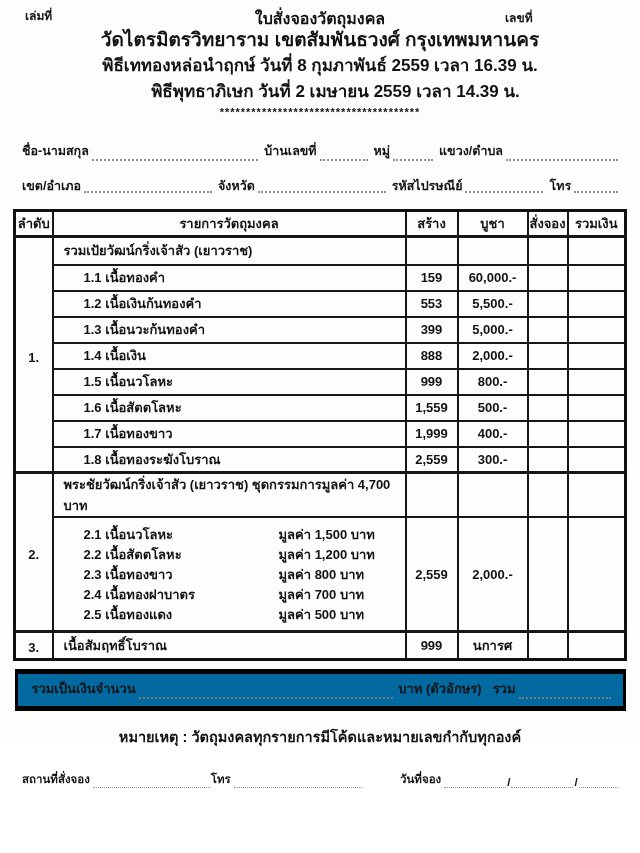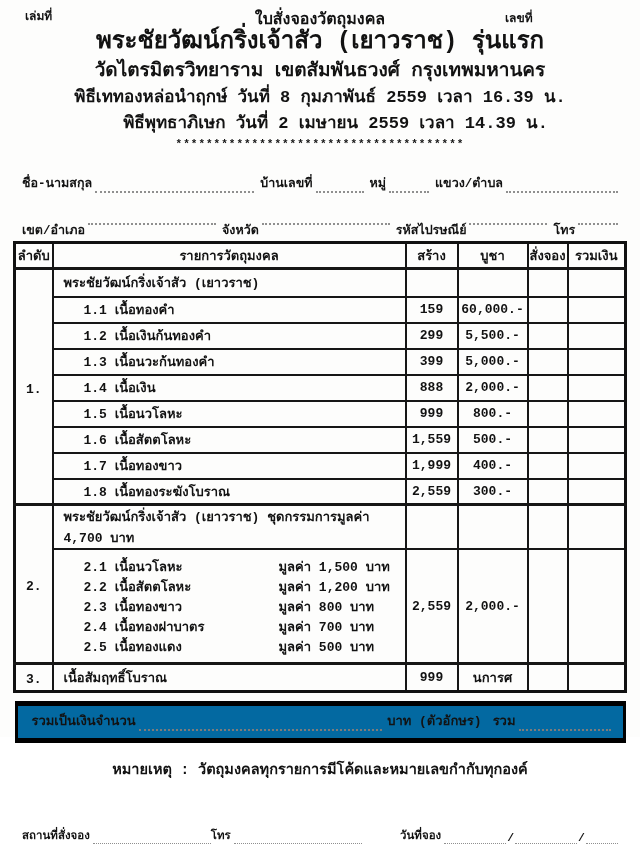--- a/index.html
+++ b/index.html
@@ -4,42 +4,42 @@
 <style>
   * { margin:0; padding:0; box-sizing:border-box; }
   html,body { width:640px; background:#ffffff; }
   body {
     height:853px;
     font-family:"Liberation Sans","DejaVu Sans",sans-serif;
     color:#121212;
     position:relative;
     overflow:hidden;
   }
-  .page { width:640px; height:737px; background:#fdfdfc;font-family:Liberation Mono, monospace; }
+  .page { width:640px; height:737px; background:#fdfdfc; }
 
   
   .top-row { position:relative; height:20px; padding-top:6px; }
   .book-no { position:absolute; left:25px; top:6px; font-size:12px; font-weight:700; }
   .doc-title { text-align:center; font-size:16px; font-weight:700; }
   .serial-no { position:absolute; left:505px; top:8px; font-size:12px; font-weight:700; }
 
   
   .titles { text-align:center; margin-top:6px; }
   .t1 { font-size:24px; line-height:32px; font-weight:700; }
   .t2 { font-size:19px; line-height:27px; font-weight:700; }
   .t3 { font-size:19px; line-height:27px; font-weight:700; }
   .t4 { font-size:17px; line-height:26px; font-weight:700; }
   .t5 { font-size:17px; line-height:26px; font-weight:700;margin-left:31px; }
   .sep { font-size:11px; line-height:14px; font-weight:700; letter-spacing:1px; }
 
   
   .form { margin:20px 22px 0 22px; font-size:12.5px; font-weight:700; }
   .form-row { display:flex; align-items:flex-end; height:22px; }
   .form-row + .form-row { margin-top:14px;align-items:center; }
-  .lbl { white-space:nowrap; padding-right:3px;margin-top:24px; }
+  .lbl { white-space:nowrap; padding-right:3px; }
   .dots { border-bottom:2px dotted #8f8f8f; height:14px; }
   .grow { flex:1 1 auto; }
 
   
   table.order { border-collapse:collapse; table-layout:fixed; margin:12px auto 0 auto;
     width:611px; border:3px solid #111; }
   table.order td, table.order th { border:2px solid #161616; font-size:13px; vertical-align:middle; }
   th.hdr { height:26px; font-weight:700; text-align:center; }
   td.num { text-align:center; font-weight:700; vertical-align:top; padding-top:5px; font-size:13.5px; }
   td.sec-title { font-weight:700; padding-left:10px; height:28px; font-size:13.5px; }
@@ -78,21 +78,20 @@
 
 <div class="page">
 
   <div class="top-row">
     <span class="book-no">เล่มที่</span>
     <div class="doc-title">ใบสั่งจองวัตถุมงคล</div>
     <span class="serial-no">เลขที่</span>
   </div>
 
   <div class="titles">
-    <div class="t1">พระชัยวัฒน์กริ่งเจ้าสัว (เยาวราช) รุ่นแรก</div>
     <div class="t2">วัดไตรมิตรวิทยาราม เขตสัมพันธวงศ์ กรุงเทพมหานคร</div>
     <div class="t4">พิธีเททองหล่อนำฤกษ์ วันที่ 8 กุมภาพันธ์ 2559 เวลา 16.39 น.</div>
     <div class="t5">พิธีพุทธาภิเษก วันที่ 2 เมษายน 2559 เวลา 14.39 น.</div>
     <div class="sep">**************************************</div>
   </div>
 
   <div class="form">
     <div class="form-row">
       <span class="lbl">ชื่อ-นามสกุล</span>
       <span class="dots grow"></span>
@@ -129,36 +128,36 @@
       <th class="hdr">ลำดับ</th>
       <th class="hdr">รายการวัตถุมงคล</th>
       <th class="hdr">สร้าง</th>
       <th class="hdr">บูชา</th>
       <th class="hdr">สั่งจอง</th>
       <th class="hdr">รวมเงิน</th>
     </tr>
 
     <tr class="sec-boundary">
       <td class="num" rowspan="9">1.</td>
-      <td class="sec-title">พระชัยวัฒน์กริ่งเจ้าสัว (เยาวราช)</td>
+      <td class="sec-title">รวมเปัยวัฒน์กริ่งเจ้าสัว (เยาวราช)</td>
       <td class="blank"></td>
       <td class="blank"></td>
       <td class="blank"></td>
       <td class="blank"></td>
     </tr>
     <tr>
       <td class="item">1.1 เนื้อทองคำ</td>
       <td class="val">159</td>
       <td class="val">60,000.-</td>
       <td></td>
       <td></td>
     </tr>
     <tr>
       <td class="item">1.2 เนื้อเงินก้นทองคำ</td>
-      <td class="val">299</td>
+      <td class="val">553</td>
       <td class="val">5,500.-</td>
       <td></td>
       <td></td>
     </tr>
     <tr>
       <td class="item">1.3 เนื้อนวะก้นทองคำ</td>
       <td class="val">399</td>
       <td class="val">5,000.-</td>
       <td></td>
       <td></td>

